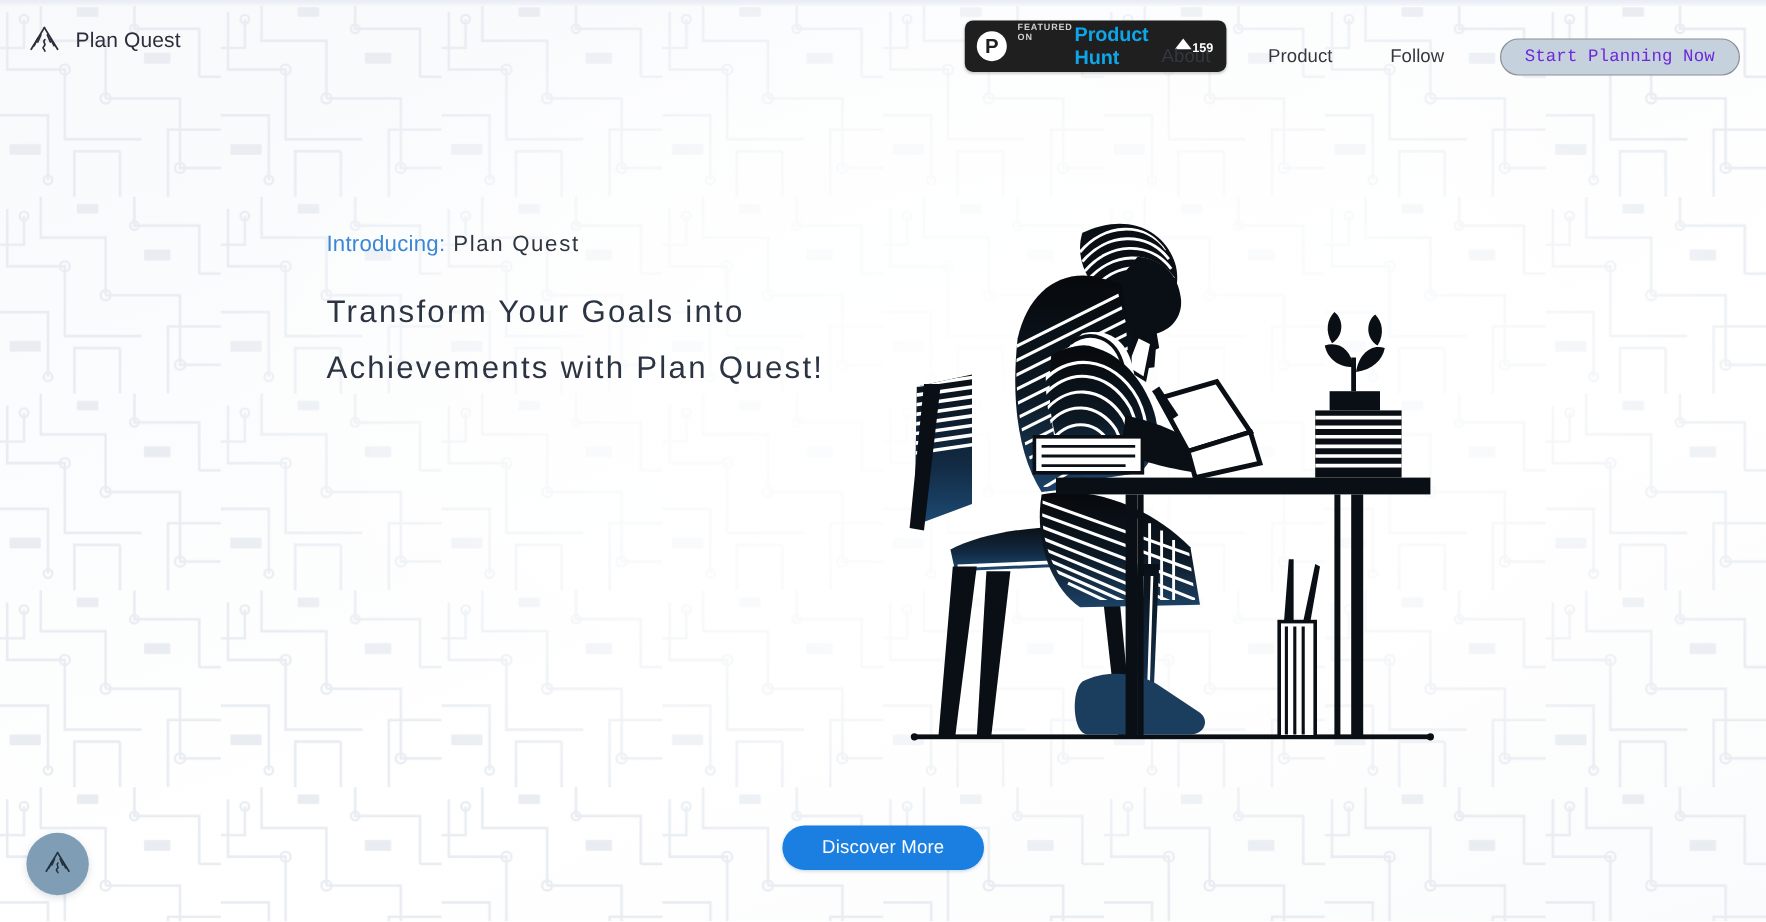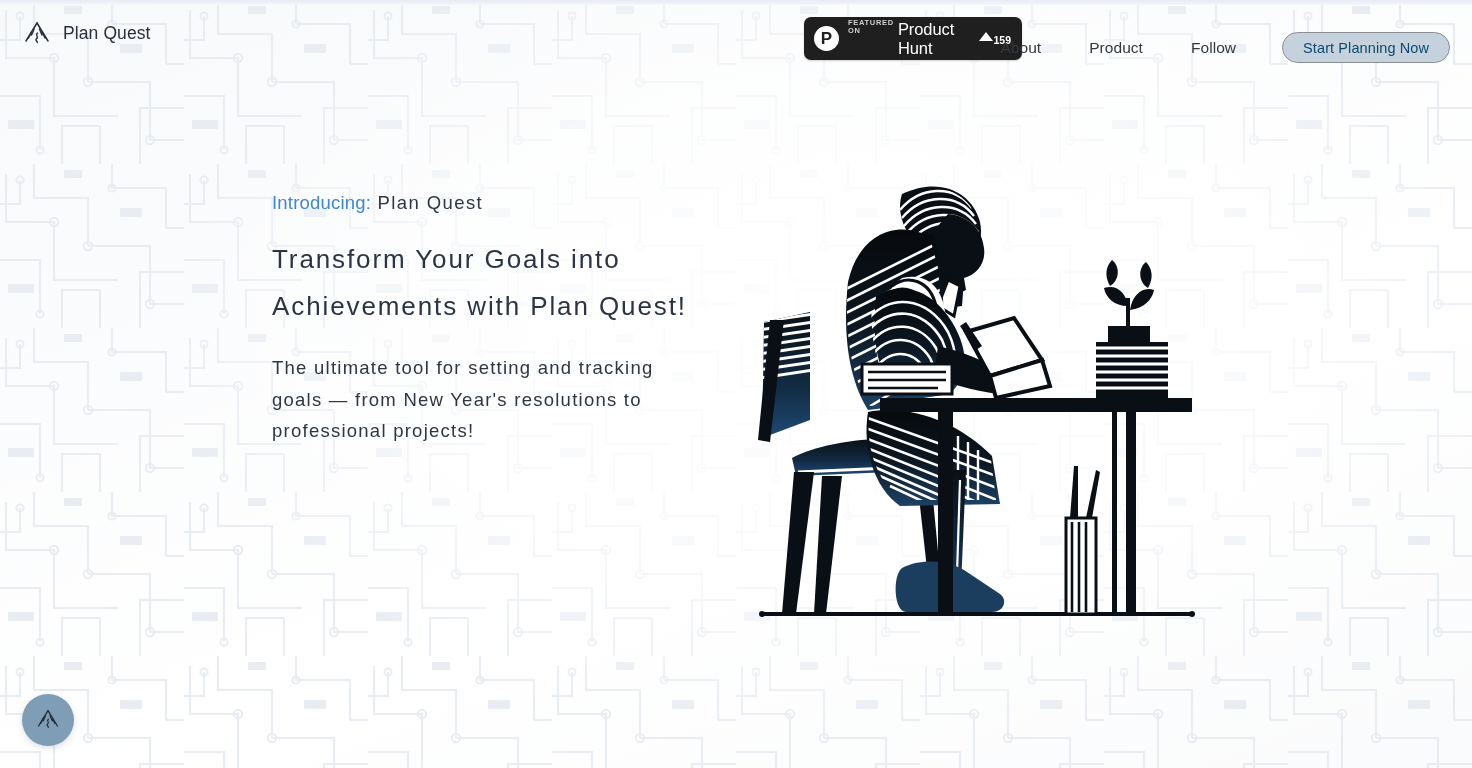--- a/index.html
+++ b/index.html
@@ -126,22 +126,22 @@
   .ph-kicker {
     font-size: 7.5px;
     font-weight: bold;
     letter-spacing: 0.7px;
     color: #cfcfcf;
     line-height: 1.1;
     text-transform: uppercase;
   }
   .ph-title {
     font-size: 16.5px;
-    font-weight: normal;
-    color: #ffffff;
+    font-weight: bold;
+    color: #0ea5e9;
     line-height: 1.15;
     letter-spacing: -0.1px;
     margin-top: 1px;
   }
   .ph-votes {
     display: flex;
     flex-direction: row;
     justify-content: center;
     flex: 0 0 auto;
     margin-left: 4px;
@@ -178,29 +178,29 @@
     white-space: nowrap;
     letter-spacing: 0.05px;
   }
   .cta-outline {
     margin-left: 22px;
     height: 31px;
     padding: 0 20px;
     border-radius: 16px;
     background: #c5d2de;
     border: 1px solid #8c8f94;
-    color: #0c4a6e;
+    color: #6d28d9;
     font-size: 14.5px;
     display: flex;
     align-items: center;
     justify-content: center;
     cursor: pointer;
     white-space: nowrap;
     letter-spacing: 0.1px;
-    font-family: Liberation Sans, sans-serif;
+    font-family: Liberation Mono, monospace;
   }
 
   
   .hero {
     position: absolute;
     left: 0; top: 62px;
     width: 1336px;
     height: 620px;
     z-index: 20;
   }
@@ -391,21 +391,20 @@
   <div class="hero">
 
     <div class="hero-copy">
       <div class="eyebrow">
         <span class="accent">Introducing:</span><span> Plan Quest</span>
       </div>
 
       <h1 class="headline">Transform Your Goals into Achievements with Plan Quest!</h1>
 
 
-      <p class="body-copy">The ultimate tool for setting and tracking goals — from New Year's resolutions to professional projects!</p>
     </div>
 
     <div class="hero-art">
       <svg viewBox="0 0 450 498" aria-hidden="true">
         <defs>
           <linearGradient id="gDark" x1="0" y1="0" x2="0" y2="1">
             <stop offset="0%" stop-color="#07090c"></stop>
             <stop offset="55%" stop-color="#0c1823"></stop>
             <stop offset="100%" stop-color="#1d4266"></stop>
           </linearGradient>
@@ -625,20 +624,23 @@
           <path d="M320 352 L320 442"></path>
             <path d="M327 352 L327 442"></path>
             <path d="M334 352 L334 442"></path>
         </g>
         <path d="M318 348 L322 296 L326 296 L326 348 Z" fill="#0a0f15"></path>
         <path d="M334 348 L344 300 L348 302 L340 348 Z" fill="#0a0f15"></path>
       </svg>
     </div>
   </div>
 
+  <div class="discover-wrap">
+    <button class="discover-btn">Discover More</button>
+  </div>
 
   <div class="fab">
     <svg viewBox="0 0 30 28" aria-hidden="true">
       <g stroke="#1c2733" stroke-width="1.6" fill="none" stroke-linecap="round" stroke-linejoin="round">
         <path d="M15 3 L26 21"></path>
         <path d="M15 3 L4 21"></path>
         <path d="M9.5 12 L6.5 18"></path>
         <path d="M12 9 L9.5 15"></path>
         <path d="M20 12 L23 18"></path>
         <path d="M17.5 9 L20 15"></path>

